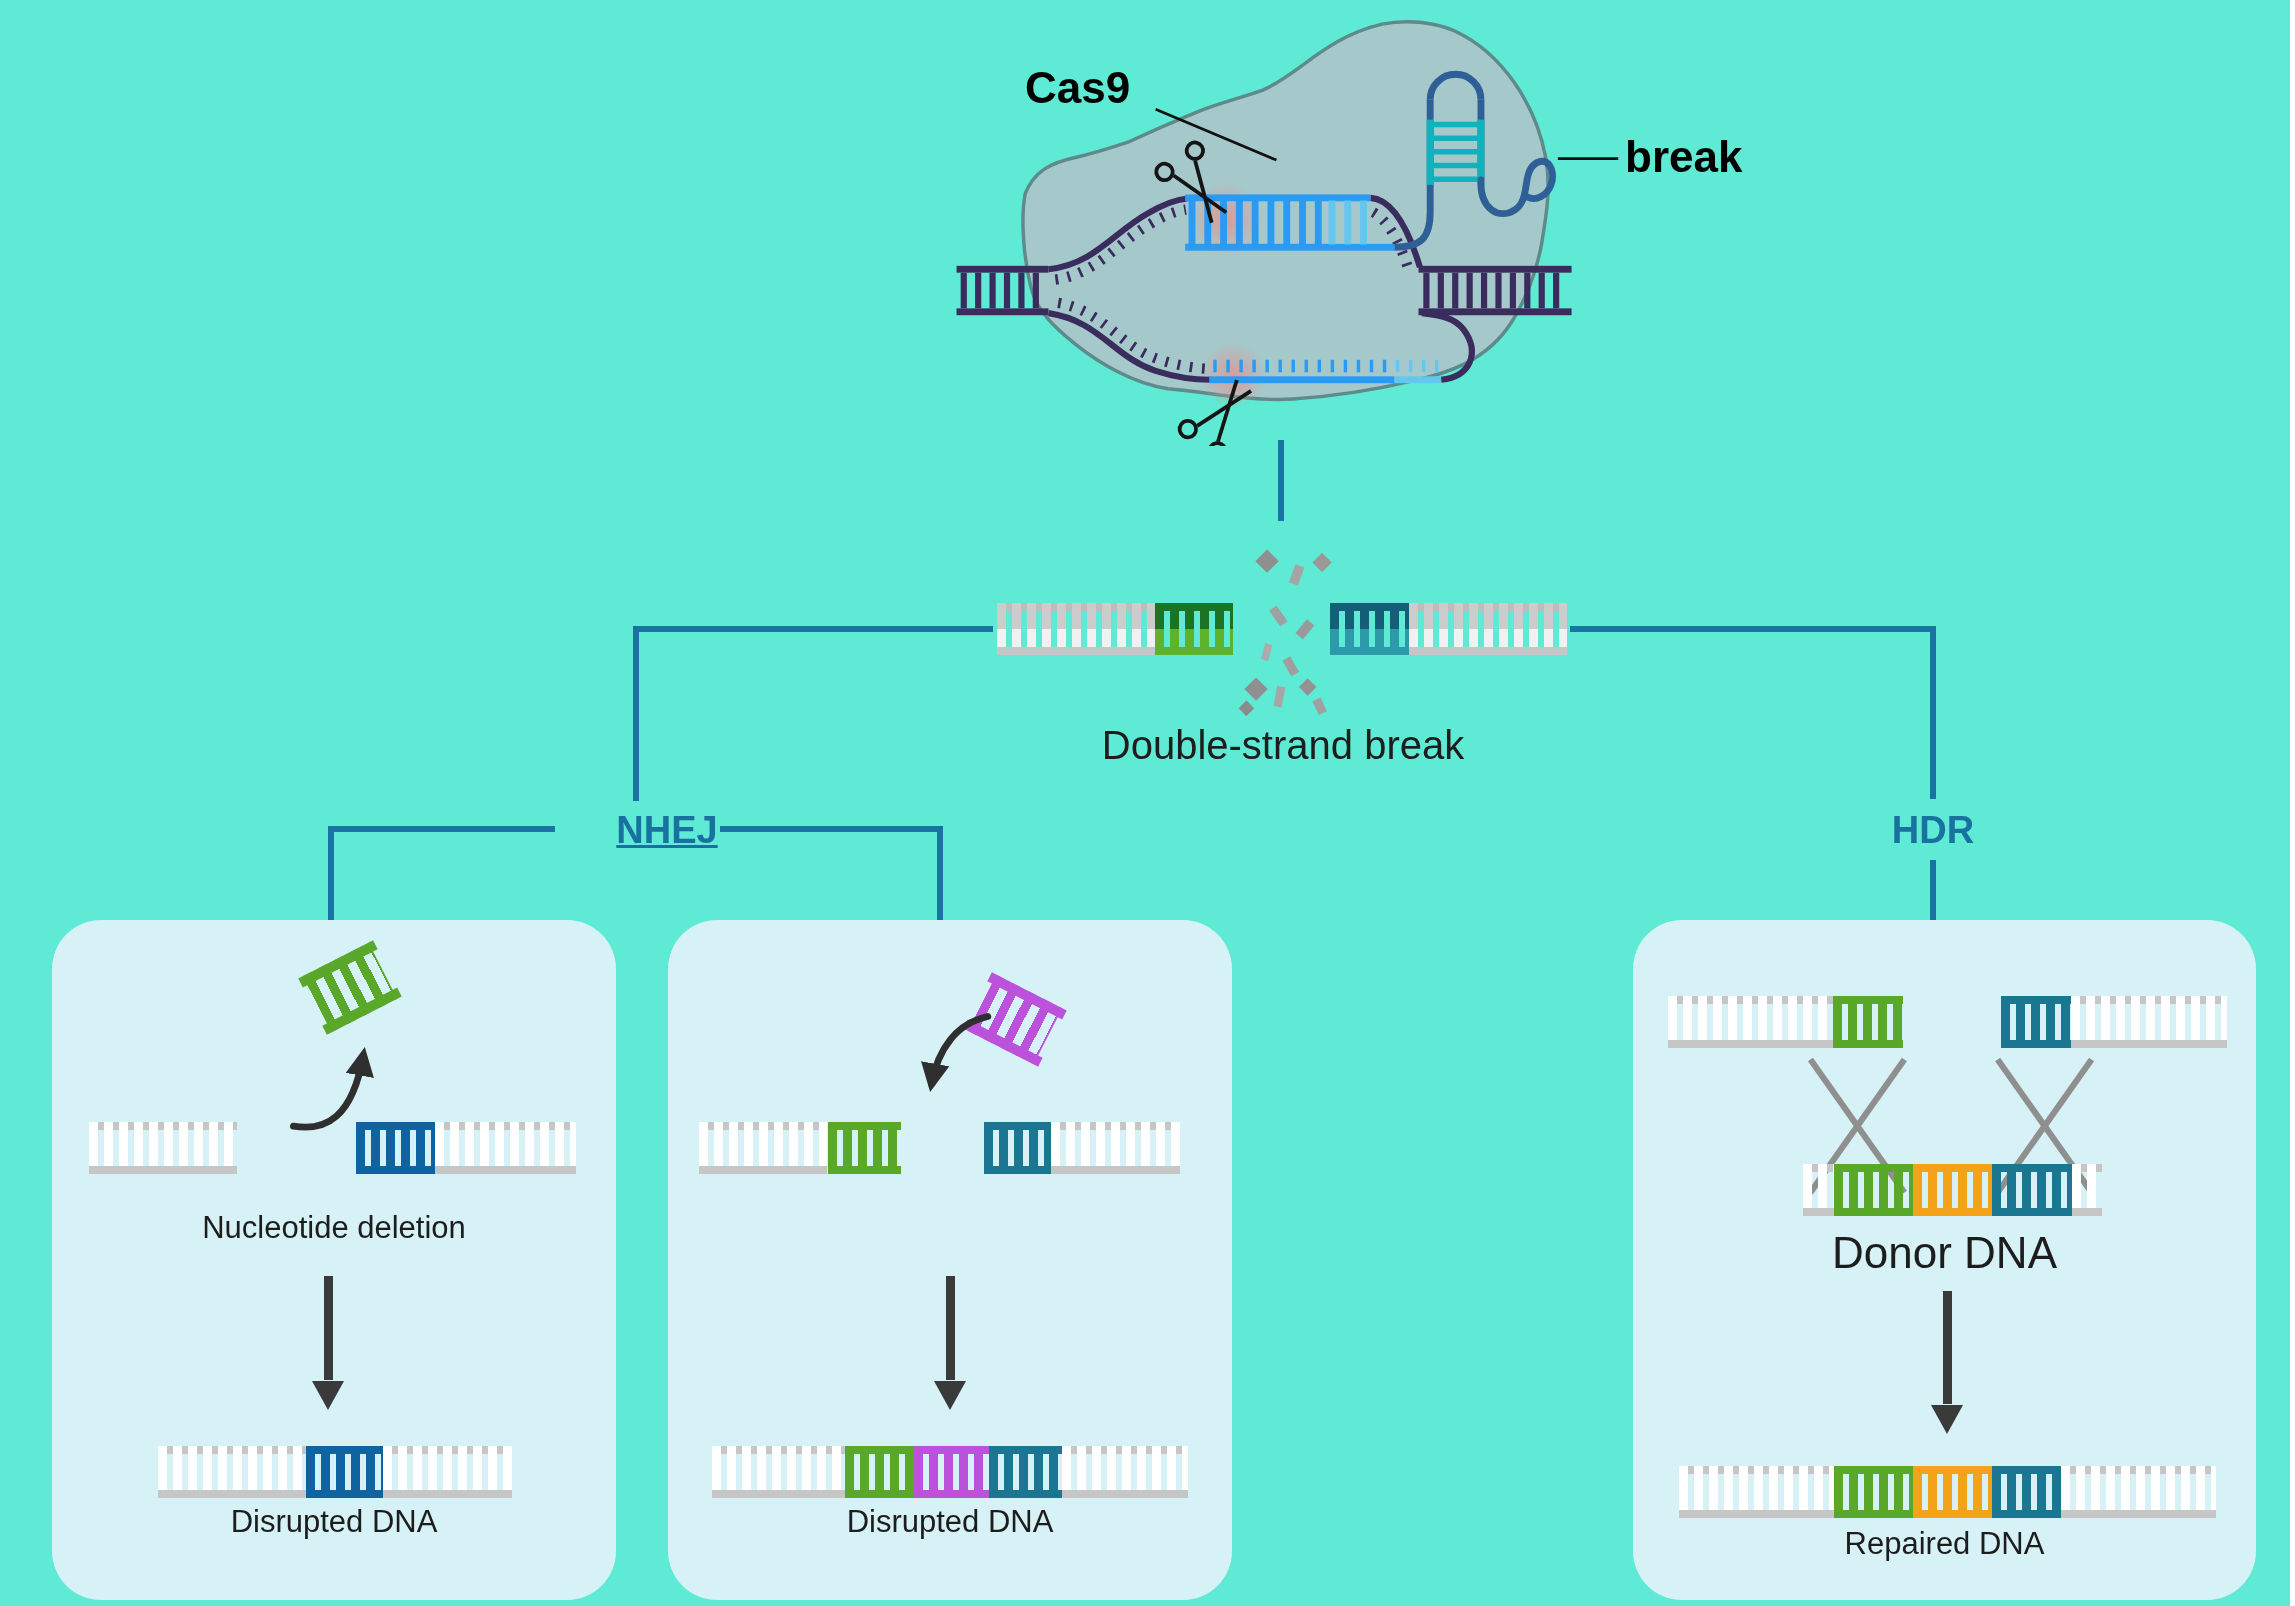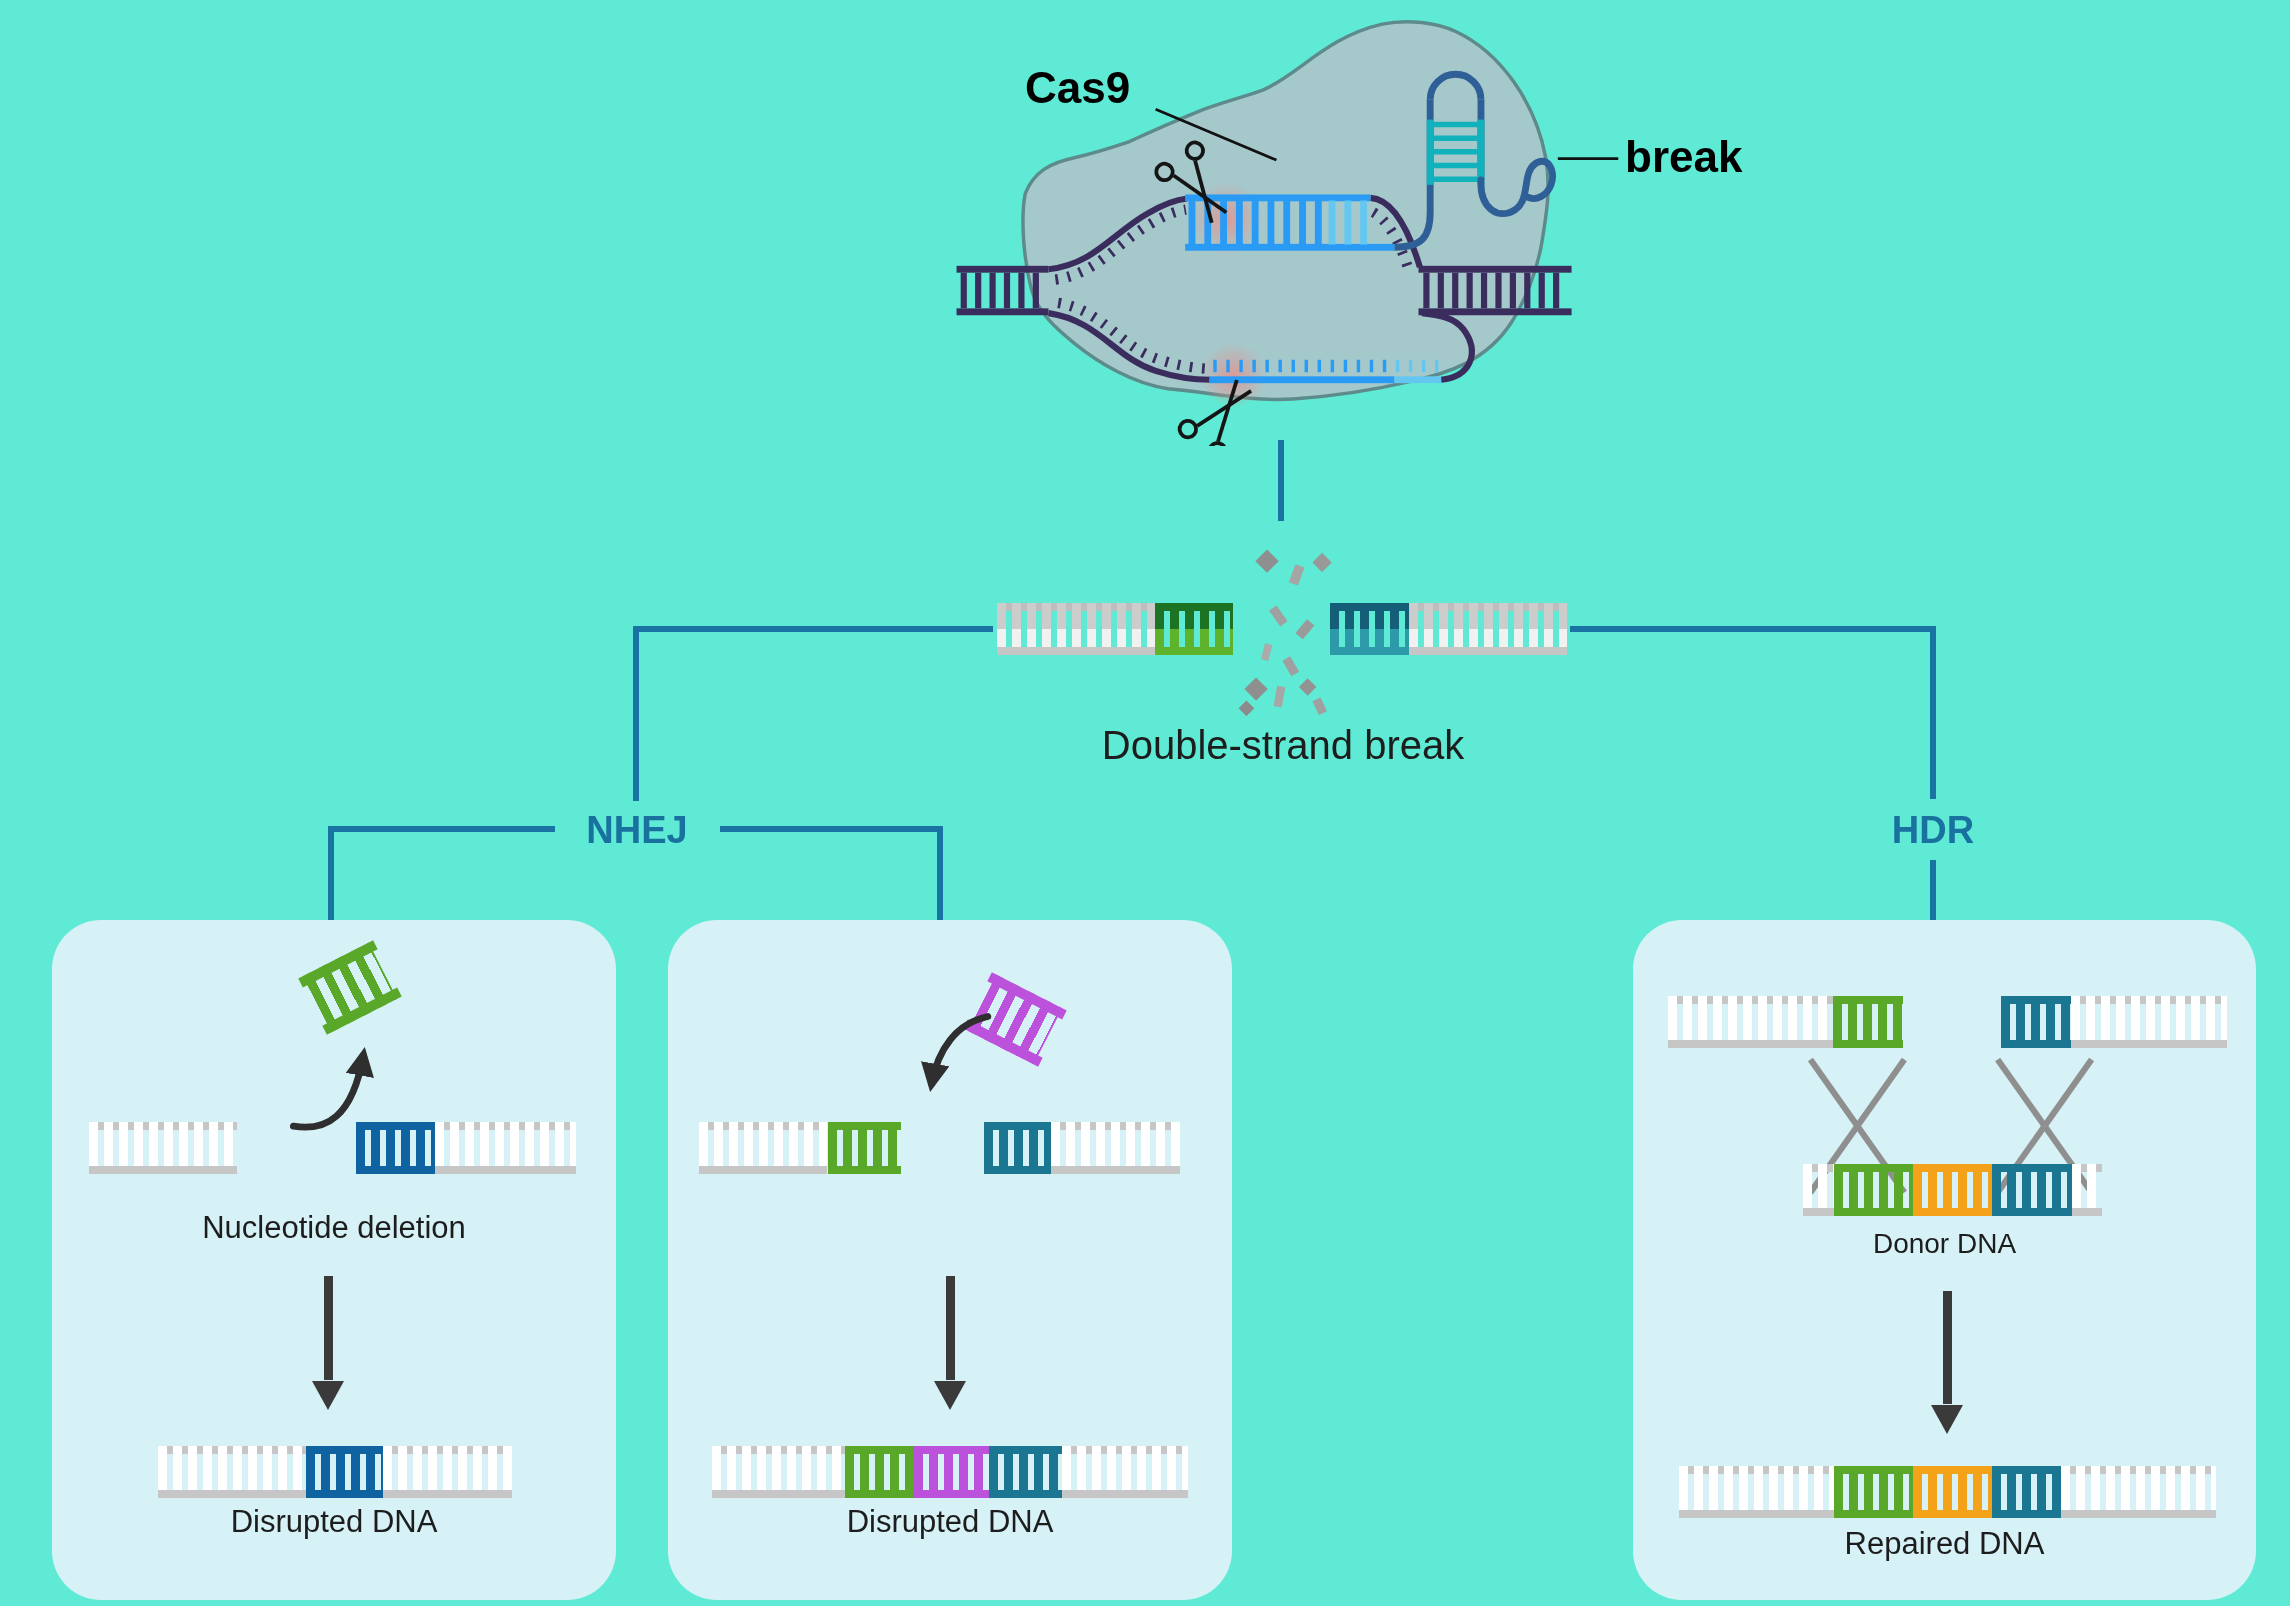--- a/index.html
+++ b/index.html
@@ -156,21 +156,21 @@
   <div class="conn" style="left:633px;top:626px;width:5.5px;height:175px;"></div>
   <div class="conn" style="left:328px;top:826px;width:227px;height:5.5px;"></div>
   <div class="conn" style="left:720px;top:826px;width:223px;height:5.5px;"></div>
   <div class="conn" style="left:328px;top:826px;width:5.5px;height:98px;"></div>
   <div class="conn" style="left:937px;top:826px;width:5.5px;height:98px;"></div>
 
   <div class="conn" style="left:1570px;top:626px;width:365px;height:5.5px;"></div>
   <div class="conn" style="left:1930px;top:626px;width:5.5px;height:173px;"></div>
   <div class="conn" style="left:1930px;top:860px;width:5.5px;height:64px;"></div>
 
-  <div class="branch-lbl" style="left:534px;top:809px;">NHEJ</div>
+  <div class="branch-lbl" style="left:564px;top:809px;text-decoration:underline;">NHEJ</div>
   <div class="branch-lbl" style="left:1830px;top:809px;">HDR</div>
 
   <div class="seg seg-gray" style="left:997px;top:603px;width:158px;">
       <i class="rungs"></i>
     </div>
   <div class="seg seg-green2" style="left:1155px;top:603px;width:78px;">
       <i class="rungs"></i>
     </div>
   <div class="seg seg-teal2" style="left:1330px;top:603px;width:79px;">
       <i class="rungs"></i>
@@ -319,21 +319,21 @@
   <div class="seg seg-orange" style="left:1913px;top:1164px;width:79px;">
       <i class="rungs"></i>
     </div>
   <div class="seg seg-teal" style="left:1992px;top:1164px;width:80px;">
       <i class="rungs"></i>
     </div>
   <div class="seg seg-gray-box" style="left:2072px;top:1164px;width:29.5px;">
       <i class="rungs"></i>
     </div>
 
-  <div class="lbl" style="left:1633px;top:1228px;width:623px;font-size:28px;">Donor DNA</div>
+  <div class="lbl" style="left:1633px;top:1228px;width:623px;font-size:44px;">Donor DNA</div>
 
   <div class="dshaft" style="left:1943px;top:1291px;height:113px;"></div>
   <div class="dhead" style="left:1931px;top:1405px;"></div>
 
   <div class="seg seg-gray-box" style="left:1679px;top:1466px;width:155px;">
       <i class="rungs"></i>
     </div>
   <div class="seg seg-green" style="left:1834px;top:1466px;width:79px;">
       <i class="rungs"></i>
     </div>

